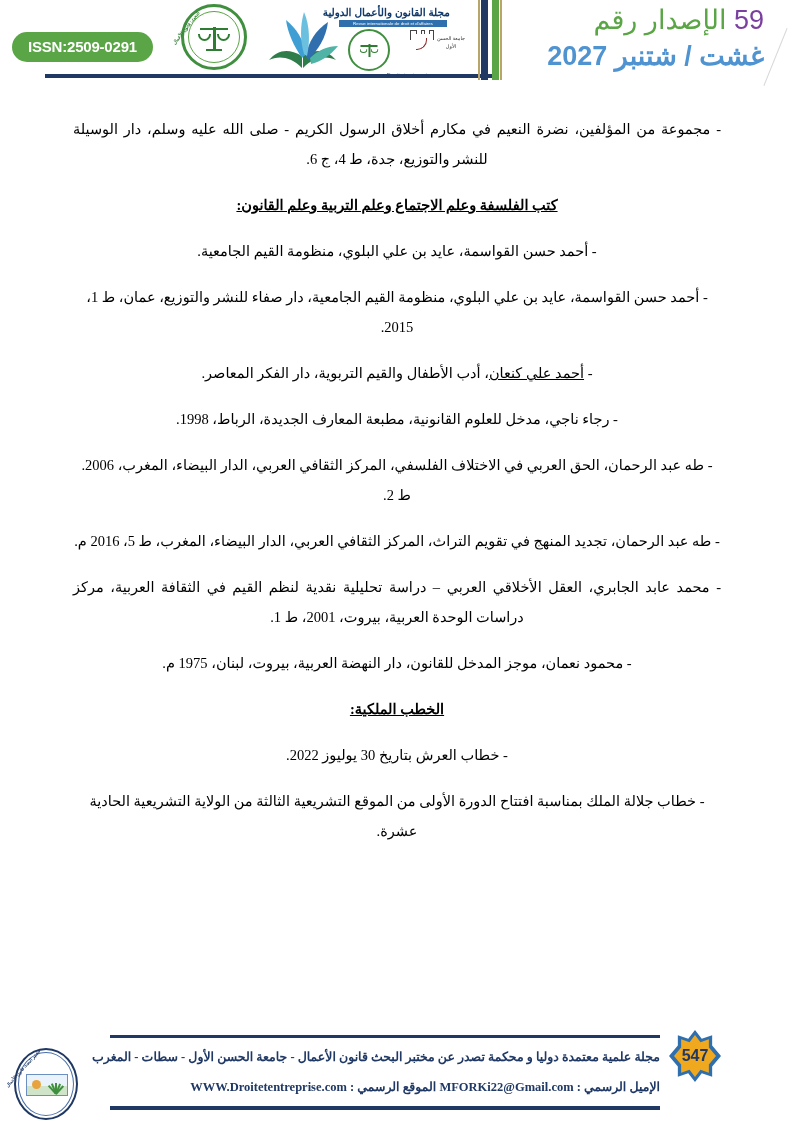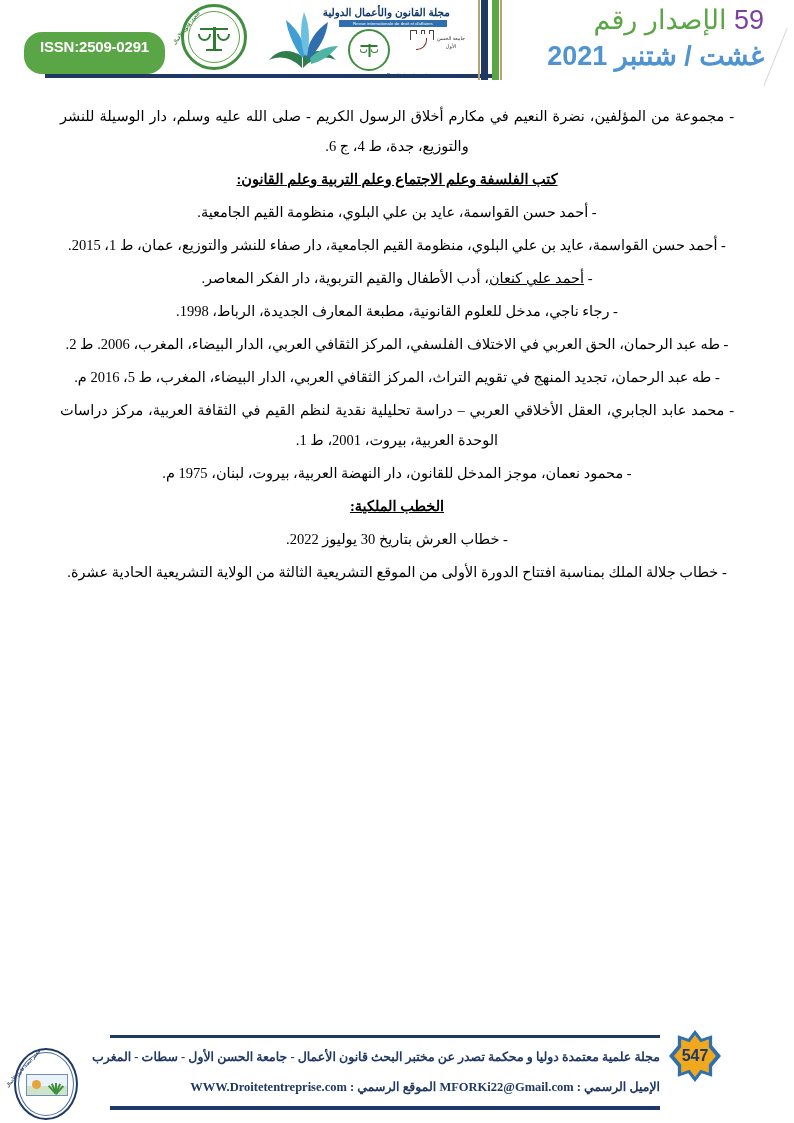--- a/index.html
+++ b/index.html
@@ -19,29 +19,29 @@
 
   
   .header {
     position: absolute;
     top: 0; left: 0;
     width: 794px;
     height: 92px;
   }
   .issn-badge {
     position: absolute;
-    left: 24px;
+    left: 12px;
     top: 32px;
     background: #5aa545;
     color: #ffffff;
     font-family: "Liberation Sans", sans-serif;
     font-weight: bold;
     font-size: 15px;
     letter-spacing: -0.2px;
-    padding: 6px 16px 19px 16px;
+    padding: 6px 16px 7px 16px;
     border-radius: 18px;
     direction: ltr;
     white-space: nowrap;
   }
 
   
   .seal-green {
     position: absolute;
     left: 181px;
     top: 4px;
@@ -320,21 +320,21 @@
     position: absolute;
     left: 57px;
     top: 98px;
     width: 680px;
     text-align: justify;
     text-align-last: center;
     font-size: 14.5px;
     line-height: 2.07;
   }
   .content p {
-    margin: 3px;
+    margin: 16px;
   }
   .entry {
     text-align: justify;
   }
   .entry.center { text-align: center; }
   .heading {
     font-weight: bold;
     text-decoration: underline;
     text-align: center;
   }
@@ -542,21 +542,21 @@
   <div class="hdr-rule"></div>
   <div class="vbar-edge"></div>
   <div class="vbar navy"></div>
   <div class="vbar green"></div>
   <div class="vbar-edge2"></div>
 
   <div class="issue-line">
     <span class="num">59</span>
     <span>الإصدار رقم</span>
   </div>
-  <div class="date-line">غشت / شتنبر 2021</div>
+  <div class="date-line">غشت / شتنبر 2027</div>
   <div class="slash-deco"></div>
 </div>
 
 <div class="content" id="content">
     <p class="entry ">- مجموعة من المؤلفين، نضرة النعيم في مكارم أخلاق الرسول الكريم - صلى الله عليه وسلم، دار الوسيلة للنشر والتوزيع، جدة، ط 4، ج 6.</p>
     <p class="heading">كتب الفلسفة وعلم الاجتماع وعلم التربية وعلم القانون:</p>
     <p class="entry center">- أحمد حسن القواسمة، عايد بن علي البلوي، منظومة القيم الجامعية.</p>
     <p class="entry center">- أحمد حسن القواسمة، عايد بن علي البلوي، منظومة القيم الجامعية، دار صفاء للنشر والتوزيع، عمان، ط 1، 2015.</p>
     <p class="entry center"><span>- </span><span class="uline">أحمد علي كنعان</span><span>،  أدب الأطفال والقيم التربوية، دار الفكر المعاصر.</span></p>
     <p class="entry center">- رجاء ناجي، مدخل للعلوم القانونية، مطبعة المعارف الجديدة، الرباط، 1998.</p>

